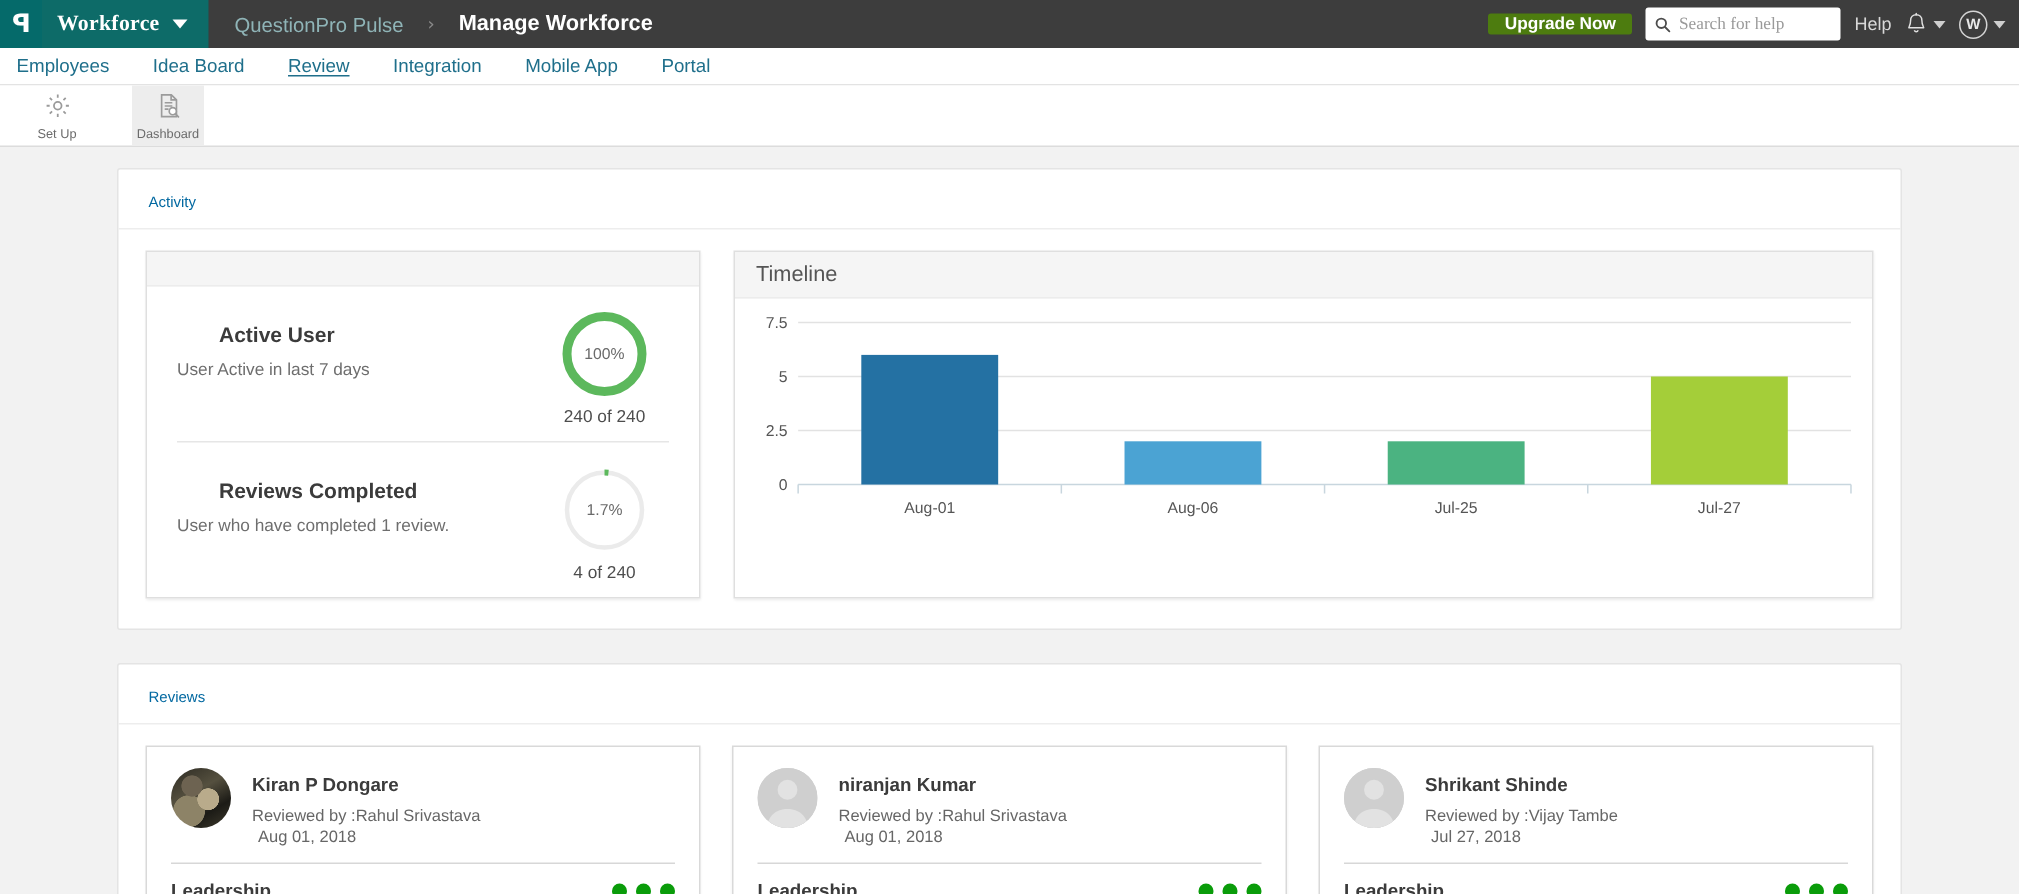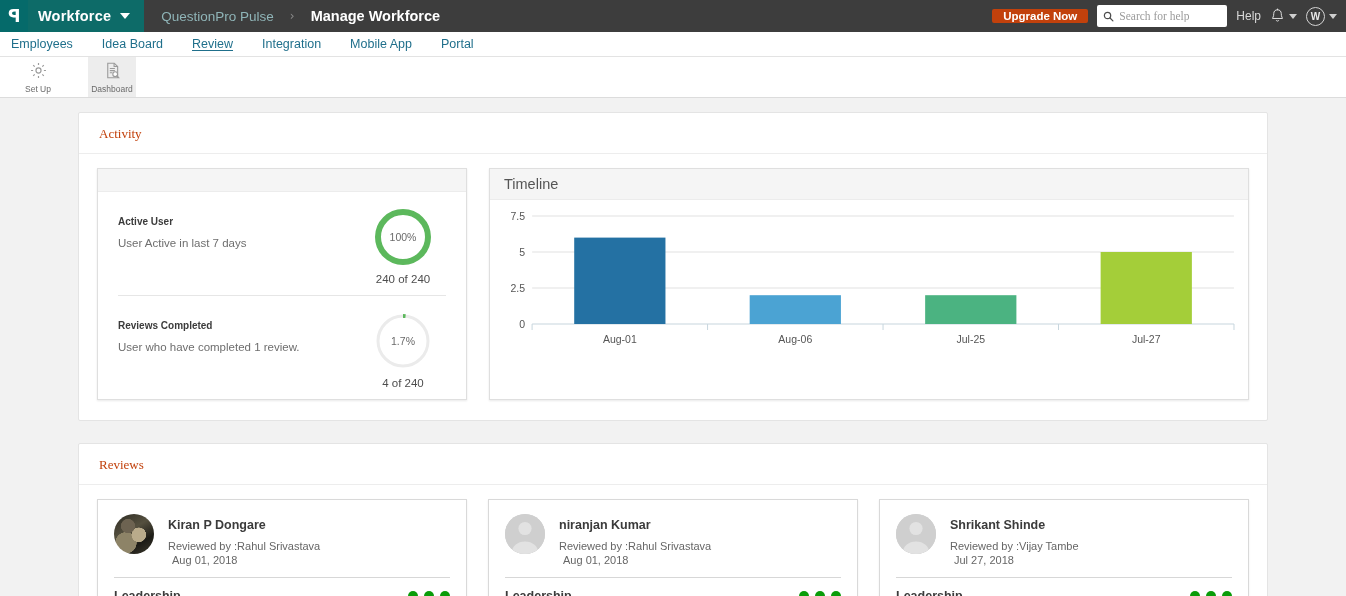--- a/index.html
+++ b/index.html
@@ -36,20 +36,21 @@
     display: inline-block;
   }
   .workforce-block {
     height: 32px;
     background: #0d6b68;
     display: flex; align-items: center;
     padding: 0 14px 0 10px;
     gap: 9px;
     flex: 0 0 auto;
     cursor: pointer;
+    font-family: Liberation Serif, serif;
   }
   .workforce-label {
     color: #ffffff;
     font-size: 14.5px;
     font-weight: 600;
     letter-spacing: .2px;
   }
   .caret-down {
     width: 0; height: 0;
     border-left: 5px solid transparent;
@@ -68,21 +69,21 @@
   }
   .bc-current { color: #ffffff; font-size: 14.5px; font-weight: 600; }
 
   .topbar-right {
     margin-left: auto;
     display: flex; align-items: center;
     gap: 9px;
     padding-right: 9px;
   }
   .upgrade-btn {
-    background: #c2410c;
+    background: #4d7c0f;
     color: #ffffff;
     font-size: 11.5px;
     font-weight: bold;
     padding: 1px 11px;
     border: none;
     border-radius: 2px;
     cursor: pointer;
     white-space: nowrap;
     font-family: "Liberation Sans", sans-serif;
   }
@@ -190,24 +191,23 @@
     background: #ffffff;
     border: 1px solid #e4e4e4;
     margin: 0 78px 0 78px;
     border-radius: 2px;
   }
   .panel-head {
     padding: 13px 20px 11px 20px;
     border-bottom: 1px solid #ededed;
   }
   .panel-title {
-    font-size: 13px;
-    color: #c2410c;
+    font-size: 10px;
+    color: #0369a1;
     font-weight: normal;
-    font-family: Liberation Serif, serif;
   }
   .panel-body { padding: 14px 18px 20px 18px; display: flex; gap: 22px; }
 
   
   .activity-card {
     width: 370px;
     flex: 0 0 370px;
     border: 1px solid #dfdfdf;
     background: #ffffff;
     box-shadow: 0 1px 2px rgba(0,0,0,.09);
@@ -218,24 +218,25 @@
     align-items: flex-start;
     padding: 16px 20px 10px 20px;
     position: relative;
   }
   .metric-divider {
     height: 1px; background: #e6e6e6;
     margin: 0 20px;
   }
   .metric-text { flex: 1 1 auto; padding-top: 8px; }
   .metric-title {
-    font-size: 10px;
+    font-size: 14px;
     font-weight: bold;
     color: #3b3b3b;
     margin-bottom: 10px;
+    margin-left: 28px;
   }
   .metric-sub { font-size: 11.5px; color: #6e6e6e; }
   .donut-block {
     flex: 0 0 auto;
     display: flex; flex-direction: column; align-items: center;
     width: 86px;
   }
   .donut {
     position: relative;
     width: 58px; height: 58px;

